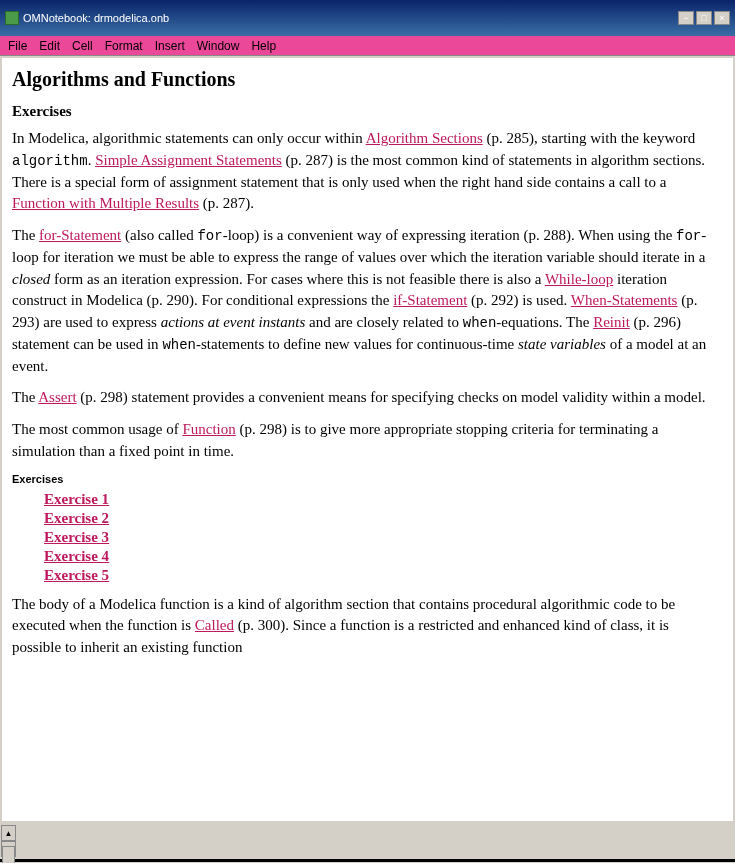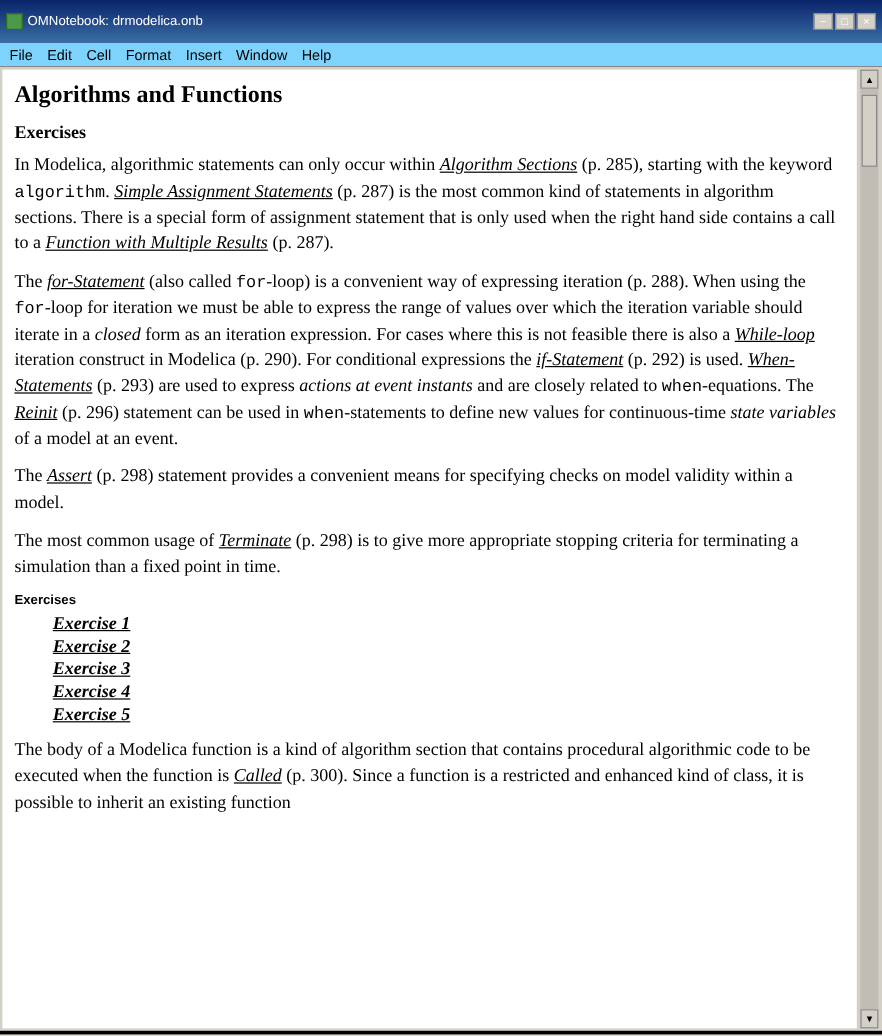--- a/index.html
+++ b/index.html
@@ -48,39 +48,40 @@
       font-size: 9px;
       display: flex;
       align-items: center;
       justify-content: center;
       cursor: pointer;
       font-family: Arial, sans-serif;
     }
 
     
     .menubar {
-      background: #7dd3fc;
+      background: #ec4899;
       border-bottom: 1px solid #888;
       display: flex;
       align-items: center;
       height: 20px;
       padding: 0 2px;
       font-family: Arial, sans-serif;
       font-size: 12px;
     }
     .menu-item {
       padding: 2px 6px;
       cursor: pointer;
     }
 
     
     .window-body {
       display: flex;
       height: calc(863px - 20px - 20px - 20px);
       background: #d4d0c8;
+      flex-direction: column;
     }
 
     
     .content-area {
       flex: 1;
       background: white;
       overflow: hidden;
       margin: 2px 2px 2px 2px;
       position: relative;
     }
@@ -150,23 +151,22 @@
       font-size: 15px;
       font-weight: bold;
       margin-bottom: 8px;
     }
     p {
       margin-bottom: 10px;
       line-height: 1.45;
       text-align: left;
     }
     a {
-      color: #000000;
+      color: #be185d;
       text-decoration: underline;
-      font-style: italic;
     }
     code, .code {
       font-family: Liberation Mono, monospace;
       font-size: 14px;
     }
     .italic { font-style: italic; }
     .exercises-header {
       font-family: Arial, sans-serif;
       font-size: 11px;
       font-weight: bold;
@@ -238,21 +238,21 @@
         <span class="code">when</span>-statements to define new values for continuous-time <span class="italic">state variables</span> of a model at
         an event.
       </p>
 
       <p>
         The <a href="#">Assert</a> (p. 298) statement provides a convenient means for specifying checks on
         model validity within a model.
       </p>
 
       <p>
-        The most common usage of <a href="#">Terminate</a> (p. 298) is to give more appropriate stopping
+        The most common usage of <a href="#">Function</a> (p. 298) is to give more appropriate stopping
         criteria for terminating a simulation than a fixed point in time.
       </p>
 
       <div class="exercises-header">Exercises</div>
       <ul class="exercise-list">
         <li><a href="#">Exercise 1</a></li>
         <li><a href="#">Exercise 2</a></li>
         <li><a href="#">Exercise 3</a></li>
         <li><a href="#">Exercise 4</a></li>
         <li><a href="#">Exercise 5</a></li>

